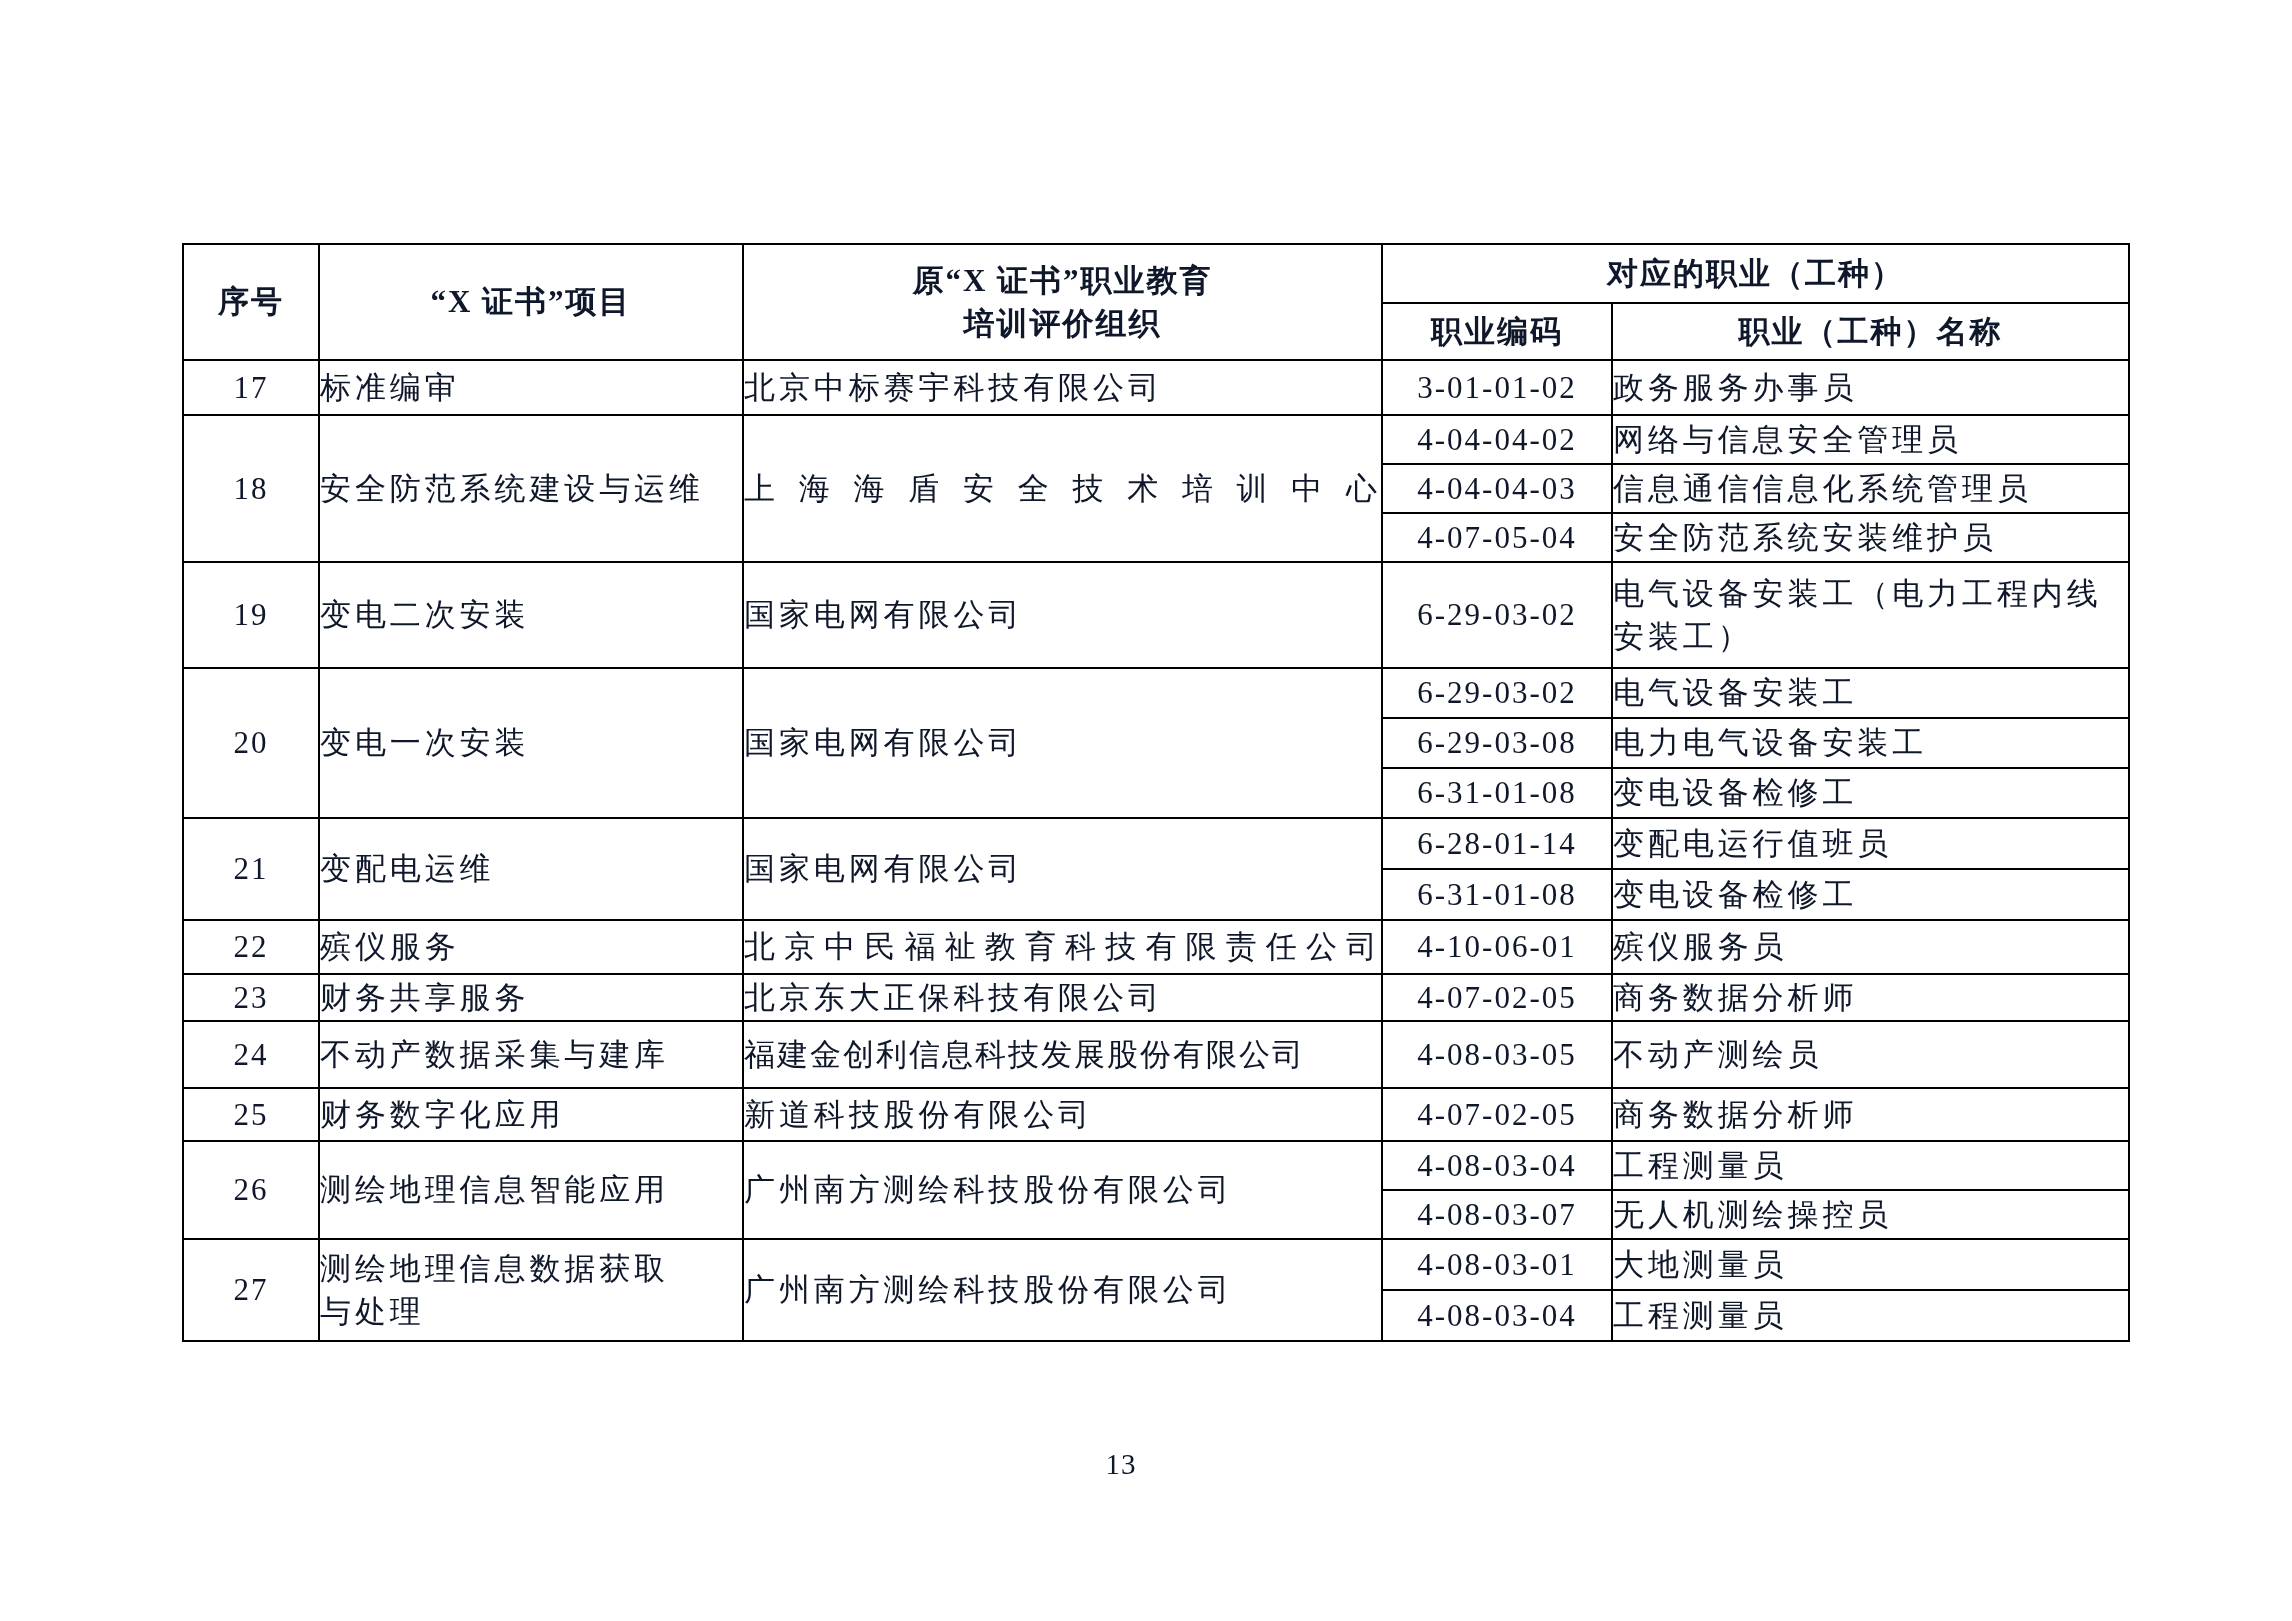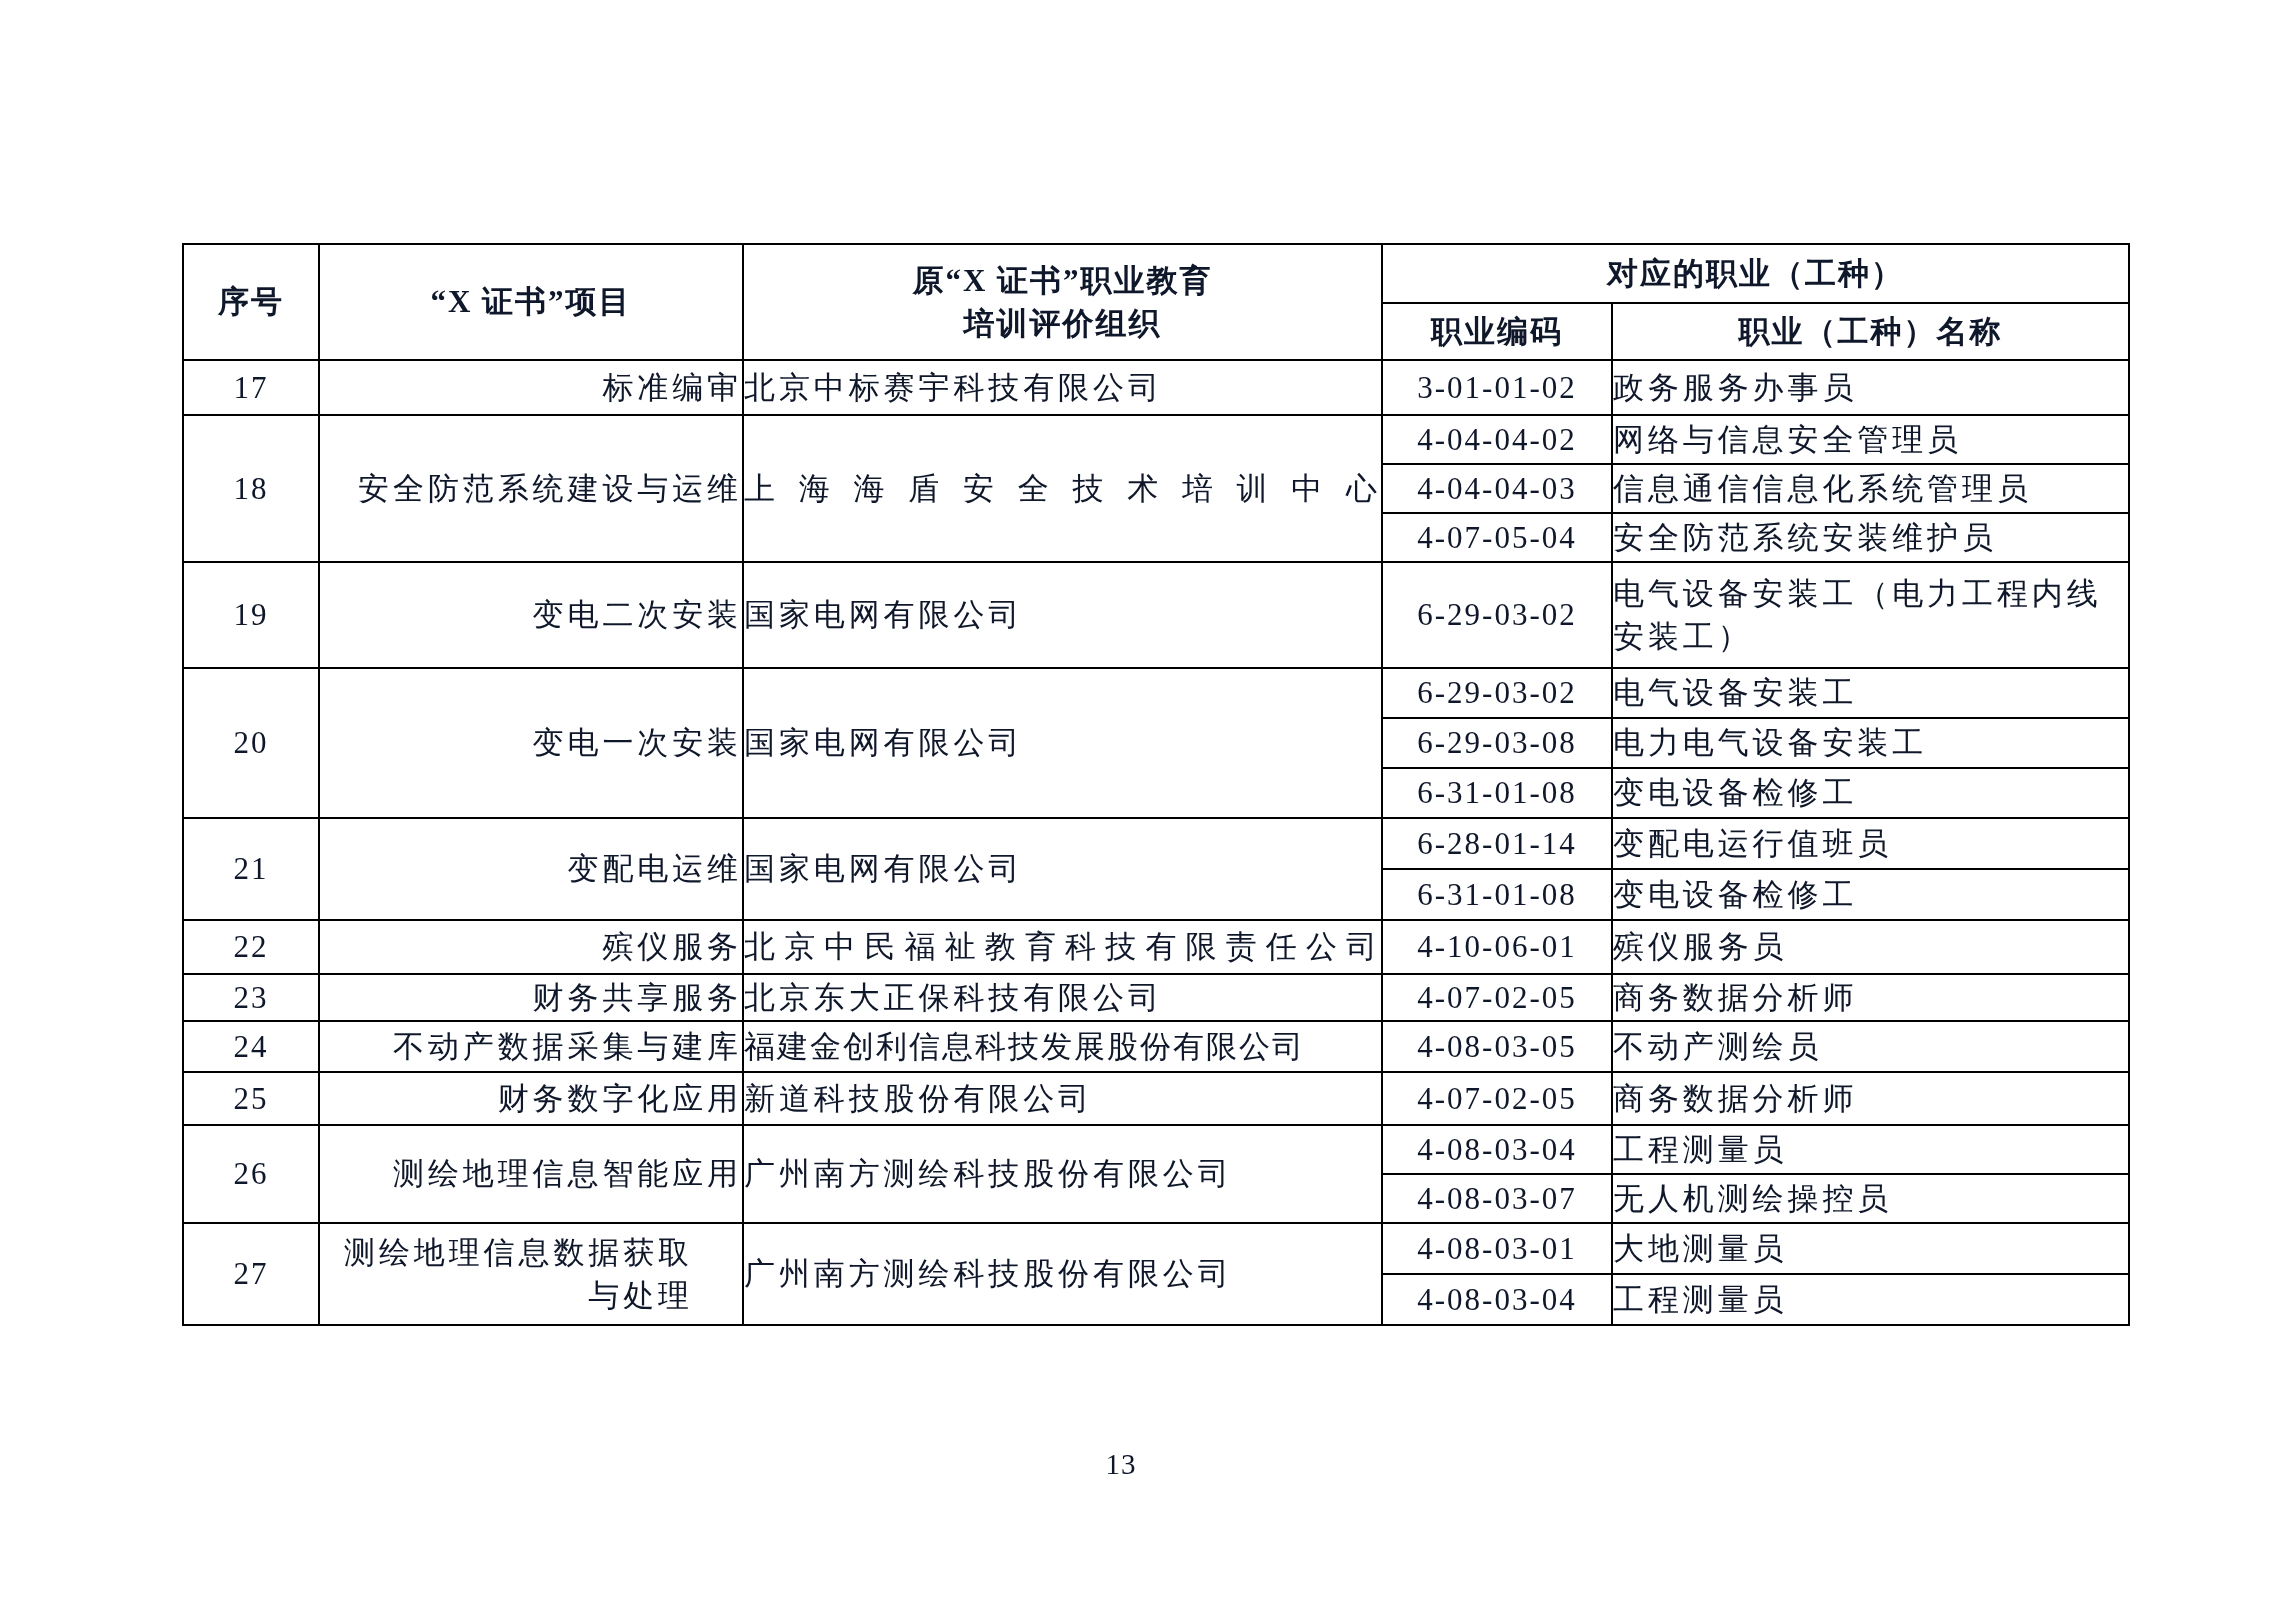--- a/index.html
+++ b/index.html
@@ -41,21 +41,21 @@
     font-size:33px;
     text-align:center;
     letter-spacing:2px;
   }
   td.no{
     text-align:center;
     font-size:33px;
     letter-spacing:2px;
   }
   td.project{
-    text-align:right;
+    text-align:left;
     padding-left:15.7px;
     padding-right:13.7px;
     letter-spacing:3.9px;
   }
   td.project.wrap10{padding-right:49px;}
   td.org{
     text-align:left;
     padding-left:12.7px;
     padding-right:12.7px;
     letter-spacing:3.9px;
@@ -186,21 +186,21 @@
     </tr>
 
     <tr class="grp" style="height:47px;padding-left:32px;">
       <td class="no">23</td>
       <td class="project">财务共享服务</td>
       <td class="org">北京东大正保科技有限公司</td>
       <td class="code">4-07-02-05</td>
       <td class="name">商务数据分析师</td>
     </tr>
 
-    <tr class="grp" style="height:51px;padding-left:40px;">
+    <tr class="grp" style="height:67px;padding-left:40px;">
       <td class="no">24</td>
       <td class="project">不动产数据采集与建库</td>
       <td class="org" style="letter-spacing:2px;">福建金创利信息科技发展股份有限公司</td>
       <td class="code">4-08-03-05</td>
       <td class="name">不动产测绘员</td>
     </tr>
 
     <tr class="grp" style="height:53px;">
       <td class="no">25</td>
       <td class="project">财务数字化应用</td>

